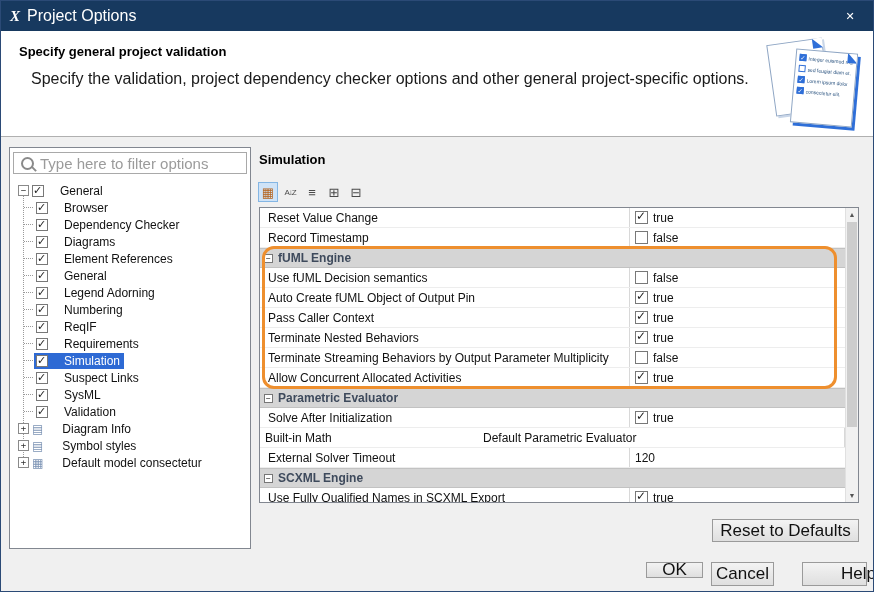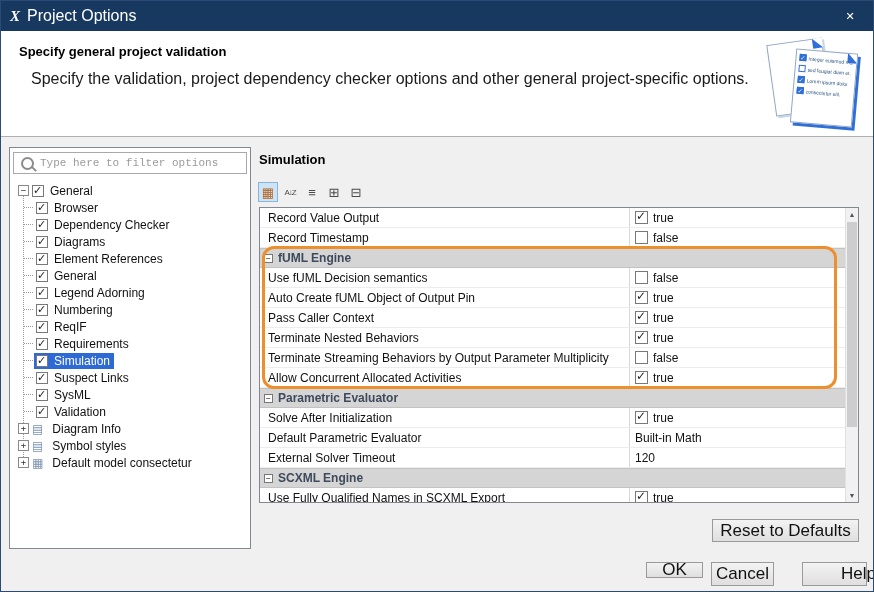--- a/index.html
+++ b/index.html
@@ -32,39 +32,39 @@
   .acb{width:7px;height:7px;border:1px solid var(--accent);background:#fff;flex:none;font-size:6px;line-height:6px;color:#fff;text-align:center;box-sizing:border-box;}
   .acb.checked{background:var(--accent);}
   .atext{font-size:5px;color:#28517e;white-space:nowrap;overflow:hidden;}
   
   .left-panel{position:absolute;left:8px;top:146px;width:242px;height:402px;background:#fff;
               border:1px solid #828790;box-sizing:border-box;}
   .search-box{position:absolute;left:3px;top:4px;right:3px;height:22px;border:1px solid #a9a9a9;
               display:flex;align-items:center;background:#fff;box-sizing:border-box;}
   .mag{width:9px;height:9px;border:2px solid #8a8a8a;border-radius:50%;position:relative;margin:0 6px 0 7px;flex:none;box-sizing:content-box;}
   .mag::after{content:"";position:absolute;width:6px;height:2px;background:#8a8a8a;transform:rotate(45deg);right:-5px;bottom:-2px;}
-  .search-input{border:none;outline:none;flex:1;font-size:11px;color:#333;font-family:Liberation Mono, monospace;background:transparent;}
+  .search-input{border:none;outline:none;flex:1;font-size:15px;color:#333;font-family:Liberation Sans, sans-serif;background:transparent;}
   .search-input::placeholder{color:#9b9b9b;}
   .tree{position:absolute;left:2px;top:34px;right:2px;bottom:2px;overflow:hidden;font-size:12px;}
   .guide{position:absolute;left:11px;top:9px;height:272px;width:0;border-left:1px dotted #9a9a9a;}
   .trow{position:relative;height:17px;display:flex;align-items:center;}
   .trow.root,.trow.sib{padding-left:6px;}
   .trow.child{padding-left:12px;}
   .toggle{width:11px;height:11px;border:1px solid #8a8a8a;background:#fff;font-size:9px;line-height:9px;
           text-align:center;color:#333;margin-right:3px;flex:none;box-sizing:border-box;
           font-family:"DejaVu Sans Mono",monospace;}
   .stub{width:9px;border-top:1px dotted #9a9a9a;margin-right:1px;flex:none;}
   .selwrap{display:flex;align-items:center;padding:1px 4px 1px 2px;}
   .selwrap.on{background:var(--selection);}
   .selwrap.on .tlabel{color:#fff;}
   .cbx{width:12px;height:12px;border:1px solid #787878;background:#fff;flex:none;position:relative;box-sizing:border-box;}
   .cbx .tick{position:absolute;left:0;top:-2px;font-size:11px;color:#222;line-height:12px;}
   .cbx.lg{width:13px;height:13px;}
   .cbx.lg .tick{font-size:12px;line-height:13px;}
-  .tlabel{margin-left:6px;color:#111;white-space:nowrap;}
+  .tlabel{margin-left:16px;color:#111;white-space:nowrap;}
   .nodeicon{font-size:12px;color:#7d94b5;margin-right:3px;}
   
   .panel-title{position:absolute;left:258px;top:151px;font-size:13px;font-weight:bold;color:#000;}
   .toolbar{position:absolute;left:257px;top:181px;height:22px;display:flex;gap:2px;}
   .tool{width:20px;height:20px;display:flex;align-items:center;justify-content:center;font-size:13px;
         color:#4a4a4a;border:1px solid transparent;box-sizing:border-box;}
   .tool.active{background:#cfe3f7;border:1px solid #84b6e4;color:#b5641f;}
   .tool.small{font-size:8px;letter-spacing:-1px;}
   .prop-table{position:absolute;left:258px;top:206px;width:600px;height:296px;background:#fff;
               border:1px solid #828790;box-sizing:border-box;overflow:hidden;font-size:12px;}
@@ -289,21 +289,21 @@
       <span class="tool active">▦</span>
       <span class="tool small">A↓Z</span>
       <span class="tool">≡</span>
       <span class="tool">⊞</span>
       <span class="tool">⊟</span>
     </div>
 
   <div class="prop-table">
     <div class="table-body" id="table-body">
         <div class="prow">
-          <span class="cell name">Record Value Output</span>
+          <span class="cell name">Reset Value Change</span>
           <span class="cell value">
             <span class="cbx lg">
               <span class="tick">✓</span>
             </span>
             <span class="vtext">true</span>
           </span>
         </div>
         <div class="prow">
           <span class="cell name">Record Timestamp</span>
           <span class="cell value">
@@ -372,24 +372,24 @@
         <div class="prow">
           <span class="cell name">Solve After Initialization</span>
           <span class="cell value">
             <span class="cbx lg">
               <span class="tick">✓</span>
             </span>
             <span class="vtext">true</span>
           </span>
         </div>
         <div class="prow">
+          <span class="cell value">
+            <span class="vtext">Built-in Math</span>
+          </span>
           <span class="cell name">Default Parametric Evaluator</span>
-          <span class="cell value">
-            <span class="vtext">Built-in Math</span>
-          </span>
         </div>
         <div class="prow">
           <span class="cell name">External Solver Timeout</span>
           <span class="cell value">
             <span class="vtext">120</span>
           </span>
         </div>
         <div class="prow group">
           <span class="gtoggle">−</span>
           <span class="gname">SCXML Engine</span>

